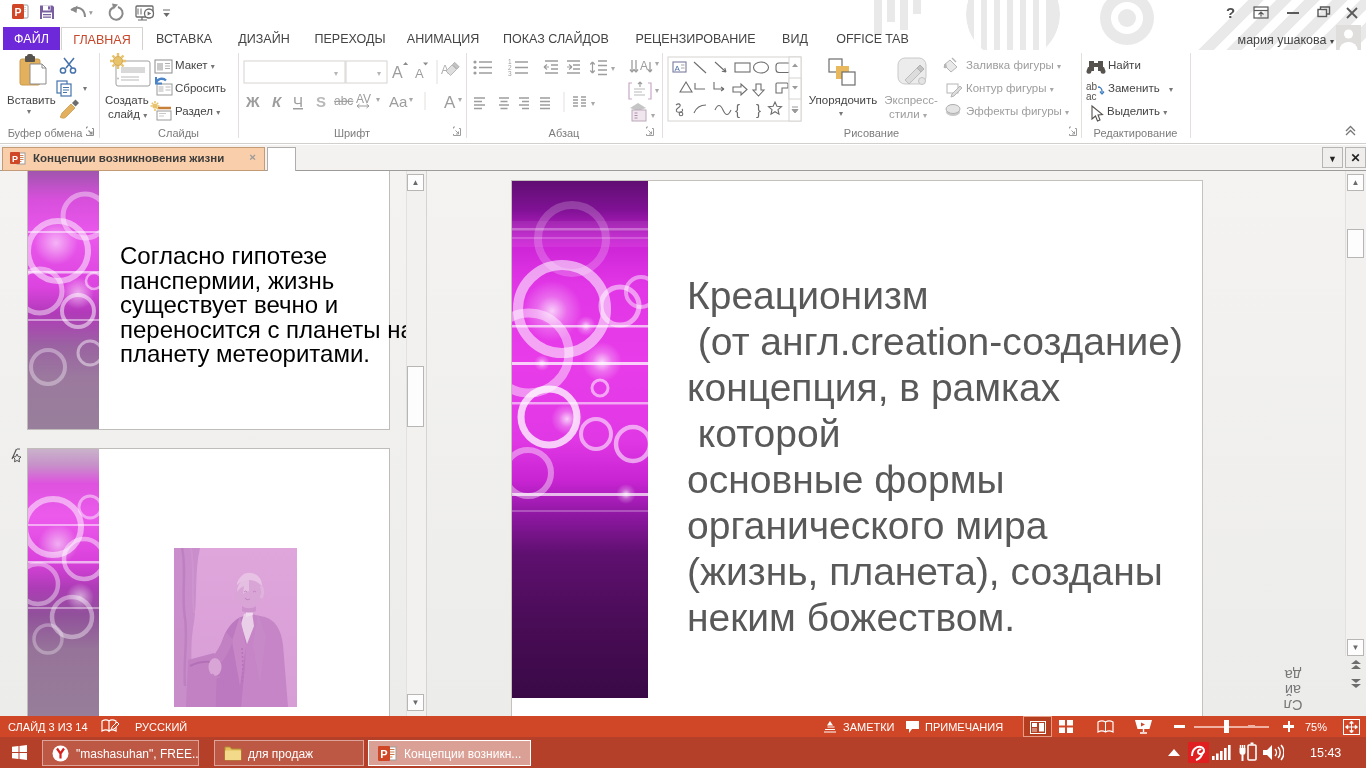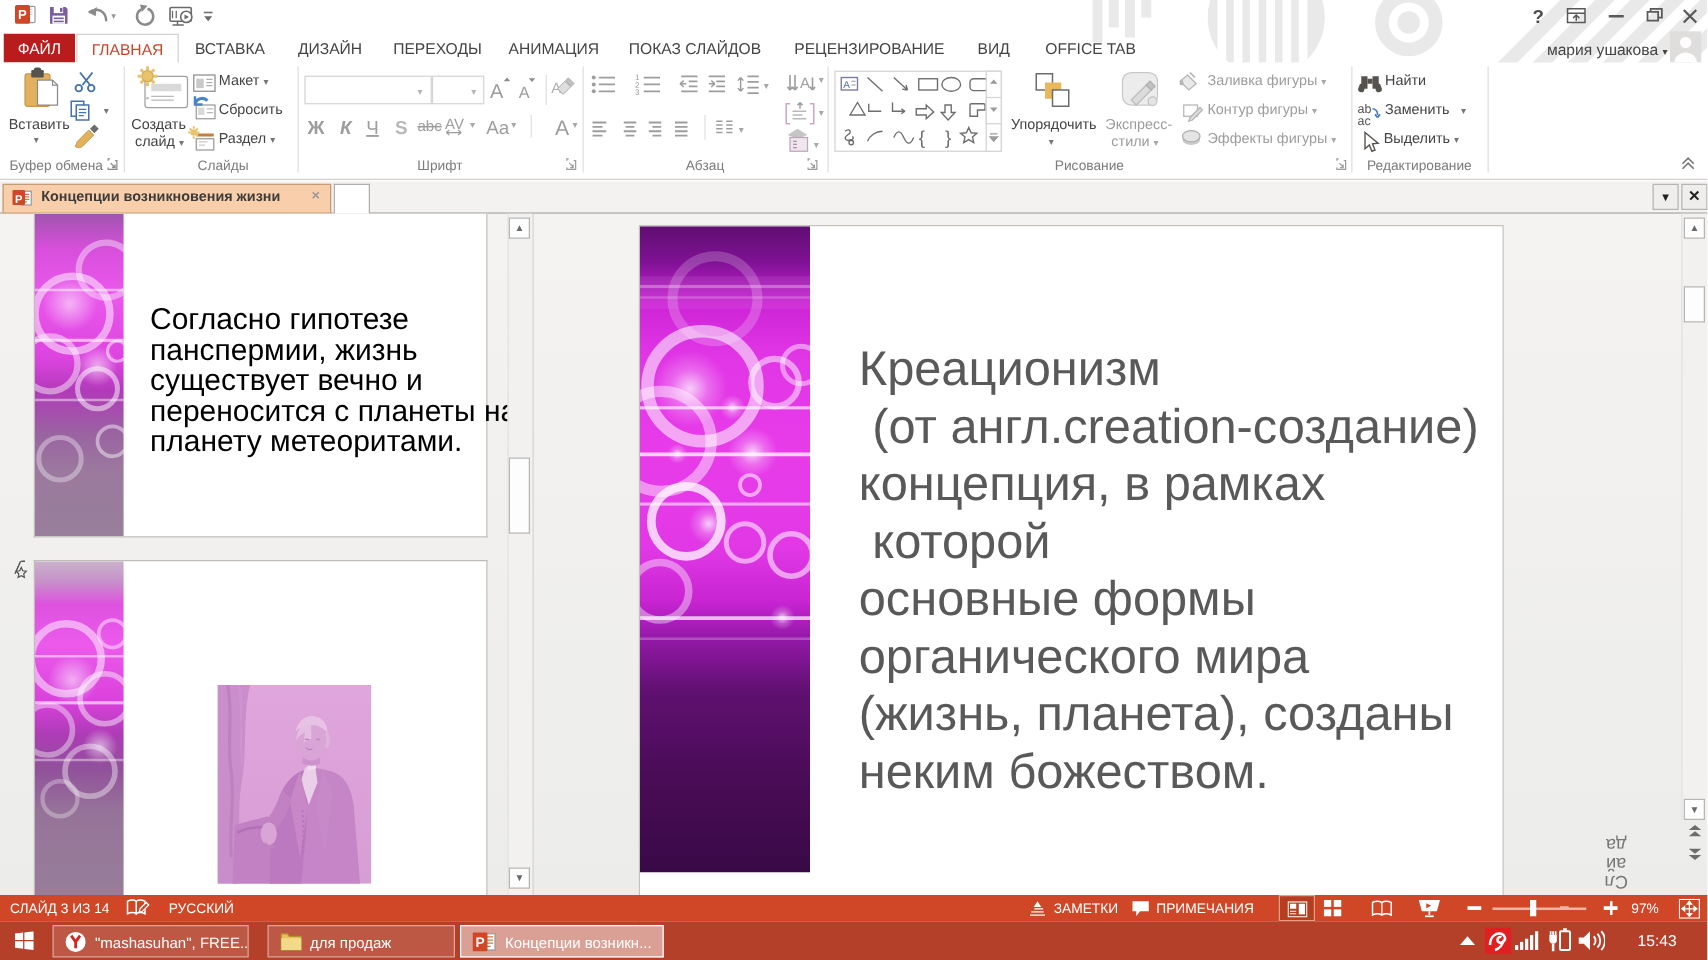--- a/index.html
+++ b/index.html
@@ -9,21 +9,21 @@
   
   #titlebar { position:absolute; left:0; top:0; width:1366px; height:27px; background:#fff; }
   #watermark { position:absolute; right:0; top:0; width:520px; height:55px; overflow:hidden; }
   #qat { position:absolute; left:0; top:0; height:27px; }
   #title { position:absolute; left:400px; top:5px; width:566px; text-align:center; font-size:12.5px; color:#262626; }
   #winbtns { position:absolute; right:0; top:0; height:27px; color:#595959; }
 
   
   #tabrow { position:absolute; left:0; top:27px; width:1366px; height:23px; }
   .rtab { position:absolute; top:0; height:23px; font-size:12.5px; color:#444; text-align:center; line-height:25px; }
-  #tab-file { left:3px; width:57px; background:#b91c1c; color:#fff; }
+  #tab-file { left:3px; width:57px; background:#6d28d9; color:#fff; }
   #tab-home { color:#c8472b; background:#fff; border:1px solid #d4d2cf; border-bottom:none; z-index:3;}
   #account { position:absolute; right:32px; top:6px; font-size:12.5px; color:#444; }
   #avatar { position:absolute; right:5px; top:-2px; width:25px; height:25px; background:#e0dedd; }
 
   
   #ribbon { position:absolute; left:0; top:50px; width:1366px; height:94px; background:#fff; border-bottom:1px solid #d2d0ce; }
   .gsep { position:absolute; top:3px; height:85px; width:1px; background:#e2e0de; }
   .glabel { position:absolute; bottom:4px; font-size:11px; color:#7c7c7c; text-align:center; }
   .ribtext { font-size:11.5px; color:#444; }
   .gray { color:#9d9d9d; }
@@ -750,21 +750,21 @@
         <path d="M6 2.5 l4 2 -4 2 z" fill="#d04727"></path>
       </svg>
     </div>
 
     <div class="abs" style="left:1174px; top:9px; width:11px; height:2.5px; background:#fff;"></div>
     <div class="abs" style="left:1194px; top:10px; width:75px; height:1.5px; background:#f0b3a3;"></div>
     <div class="abs" style="left:1224px; top:4px; width:5px; height:13px; background:#fff;"></div>
     <div class="abs" style="left:1248px; top:9px; width:7px; height:1.5px; background:#f0b3a3;"></div>
     <div class="abs" style="left:1283px; top:9px; width:11px; height:2.5px; background:#fff;"></div>
     <div class="abs" style="left:1287.5px; top:4.5px; width:2.5px; height:11.5px; background:#fff;"></div>
-    <div class="abs" style="left:1305px; top:5px;">97%</div>
+    <div class="abs" style="left:1305px; top:5px;">75%</div>
     <svg class="abs" style="left:1343px; top:3px;" width="17" height="16" viewBox="0 0 17 16">
       <rect x="0.5" y="0.5" width="16" height="15" fill="none" stroke="#fff"></rect>
       <g stroke="#fff" fill="#fff">
         <path d="M8.5 3 v10 M3 8 h11" stroke-width="1"></path>
         <path d="M8.5 2 l-1.8 2.2 h3.6 z M8.5 14 l-1.8 -2.2 h3.6 z M2.5 8 l2.2 -1.8 v3.6 z M14.5 8 l-2.2 -1.8 v3.6 z"></path>
       </g>
     </svg>
   </div>
   <div id="taskbar">
 

